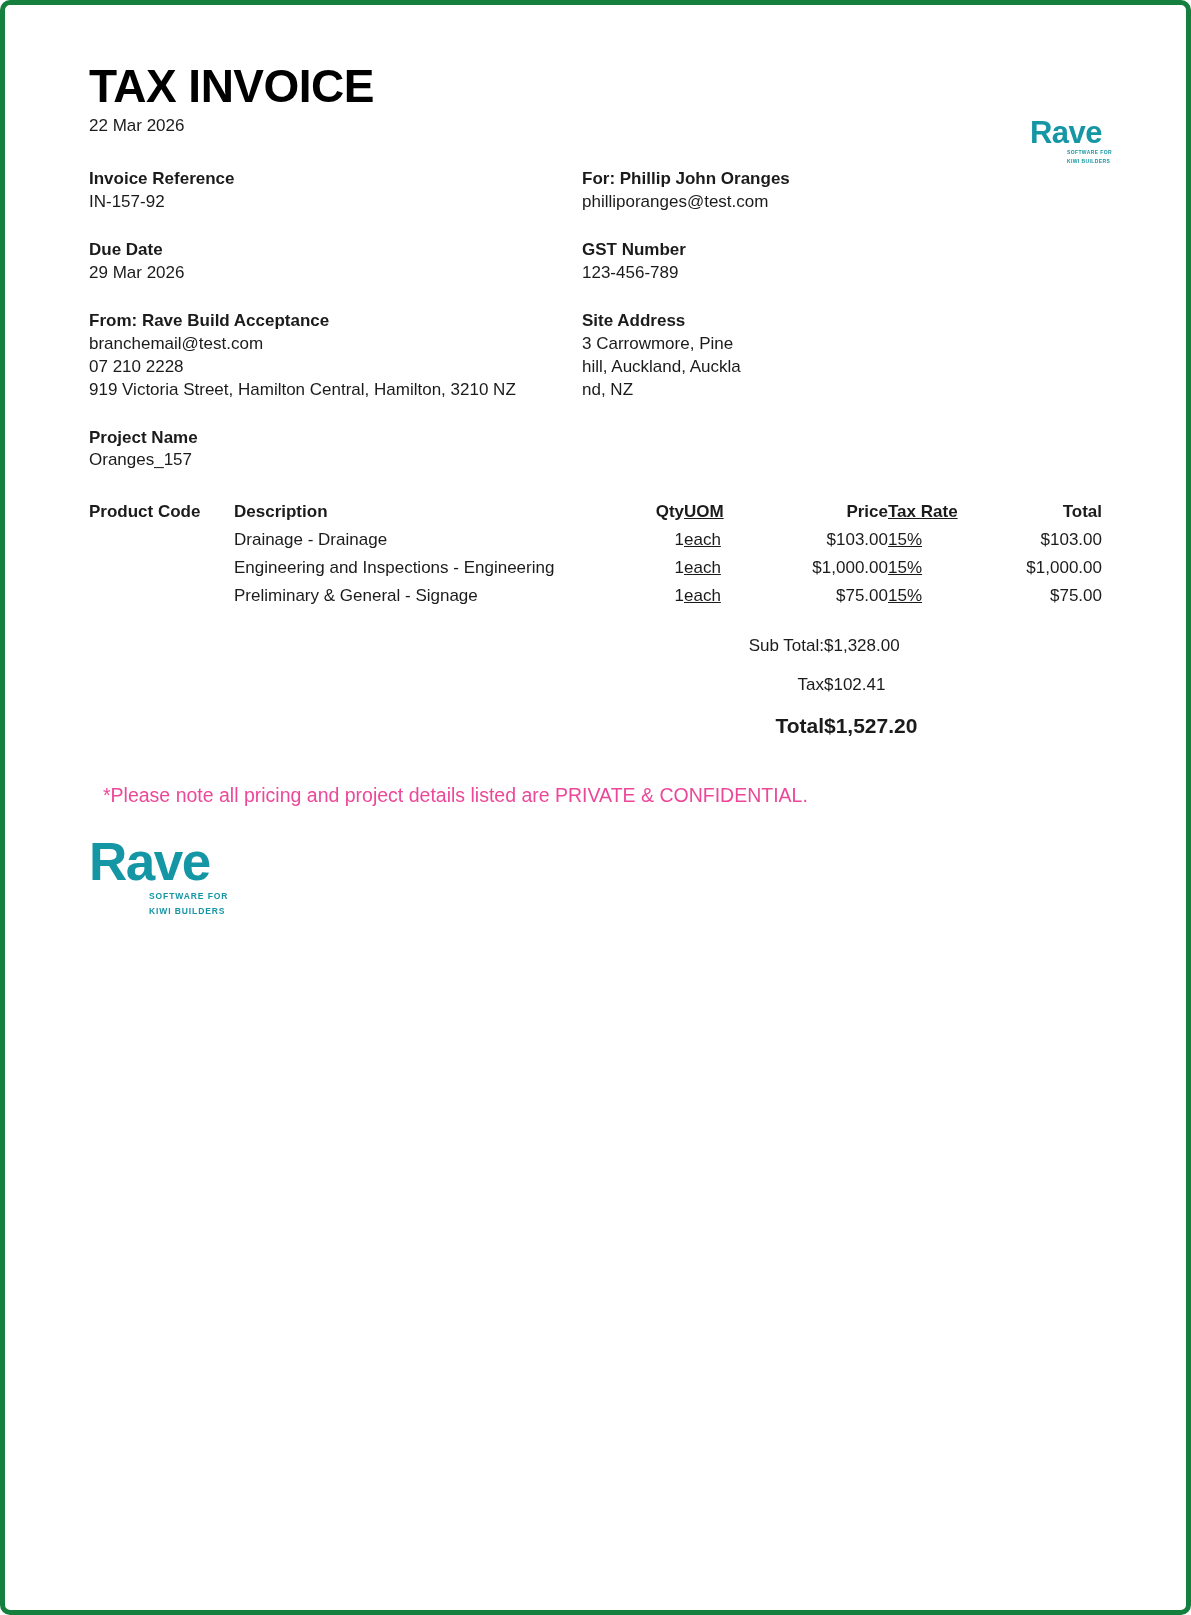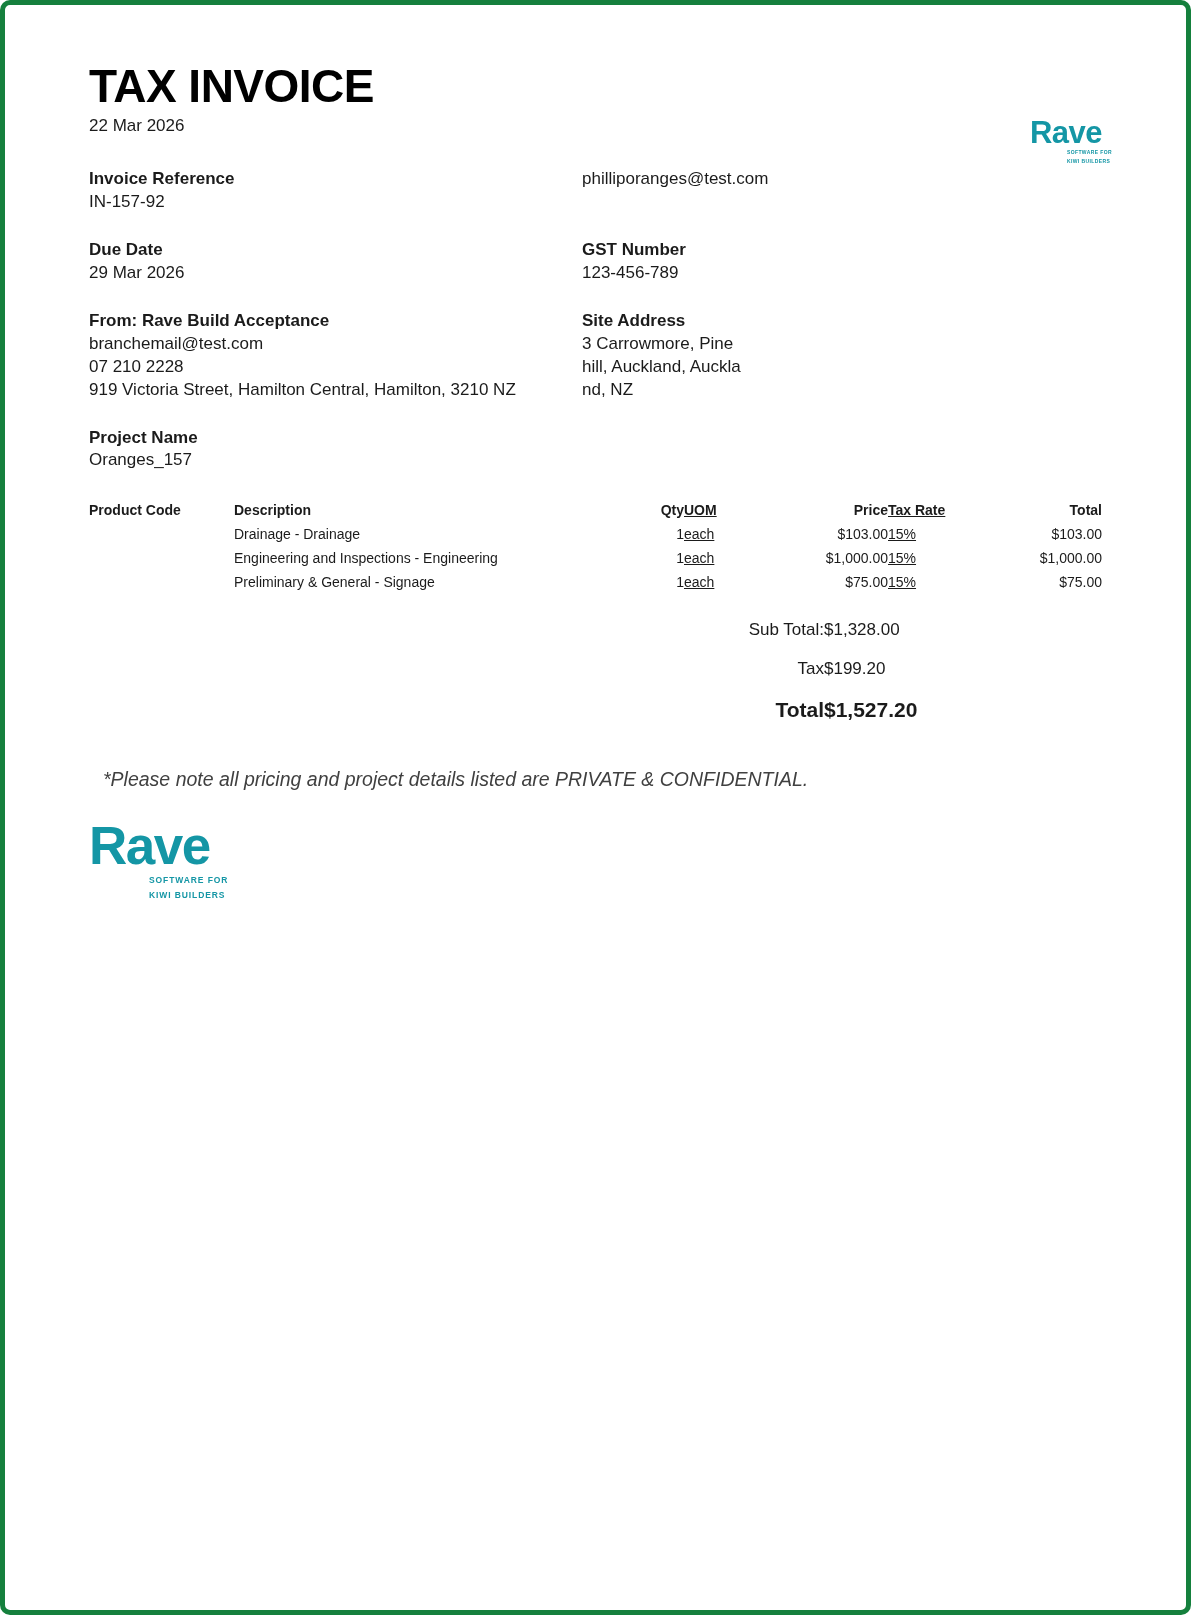--- a/index.html
+++ b/index.html
@@ -30,35 +30,35 @@
   .logo-top .tagline { font-size:5px; letter-spacing:0.4px; margin-left:37px; margin-top:1px; }
 
   
   .details { display:grid; grid-template-columns:493px 1fr; row-gap:25px; margin-top:32px; }
   .block .label { font-weight:bold; font-size:17px; line-height:1.35; }
   .block .value { font-size:17px; line-height:1.35; }
   .site-address-value { max-width:160px; word-break:break-all; }
 
   
   table.items { width:100%; border-collapse:collapse; table-layout:fixed; margin-top:26px; }
-  .items th, .items td { font-size:14px; padding:4px 0; vertical-align:top; }
+  .items th, .items td { font-size:17px; padding:4px 0; vertical-align:top; }
   .items th { font-weight:bold; }
   .al { text-align:left; }
   .ar { text-align:right; }
   .ac { text-align:left;text-decoration:underline; }
 
   
   .summary { margin-top:26px; }
   .summary-row { display:flex; justify-content:flex-end; align-items:baseline; font-size:17px; margin-bottom:19px; }
   .summary-row .sum-value { width:278px; text-align:left; }
   .row-subtotal { font-weight:normal; }
   .row-total { font-weight:bold; font-size:21px; }
 
   
-  .note { font-style:italic; font-size:19.5px; margin-top:46px; padding-left:14px; color:#404040; }
+  .note { font-size:19.5px; margin-top:46px; padding-left:14px; color:#ec4899; }
 
   
   .logo-bottom { margin-top:30px; }
   .logo-bottom .wordmark { font-size:53px; line-height:0.95; letter-spacing:-1.5px; }
   .logo-bottom .tagline { font-size:8.5px; letter-spacing:0.9px; margin-left:60px; margin-top:2px; }
 </style>
 </head>
 <body>
 
 <div class="page">
@@ -77,20 +77,21 @@
   </div>
 
   <div class="details">
 
     <div class="block">
       <div class="label">Invoice Reference</div>
       <div class="value">IN-157-92</div>
     </div>
 
     <div class="block">
+      <div class="label">For: Phillip John Oranges</div>
       <div class="value">philliporanges@test.com</div>
     </div>
 
     <div class="block">
       <div class="label">Due Date</div>
       <div class="value">29 Mar 2026</div>
     </div>
 
     <div class="block">
       <div class="label">GST Number</div>
@@ -169,21 +170,21 @@
     </tbody>
   </table>
 
   <div class="summary">
     <div class="summary-row row-subtotal">
       <span>Sub Total:</span>
       <span class="sum-value">$1,328.00</span>
     </div>
     <div class="summary-row">
       <span>Tax</span>
-      <span class="sum-value">$199.20</span>
+      <span class="sum-value">$102.41</span>
     </div>
     <div class="summary-row row-total">
       <span>Total</span>
       <span class="sum-value">$1,527.20</span>
     </div>
   </div>
 
   <div class="note">*Please note all pricing and project details listed are PRIVATE &amp; CONFIDENTIAL.</div>
 
   <div class="logo logo-bottom">

